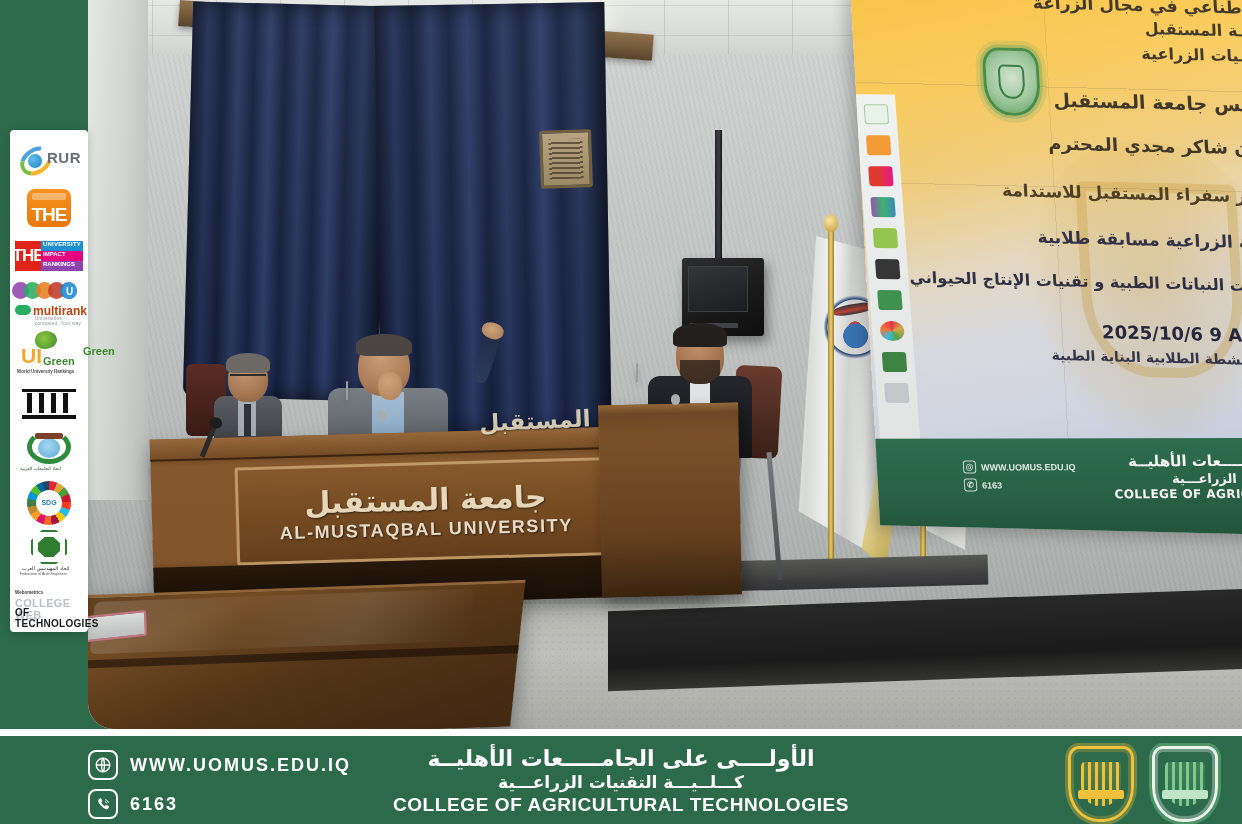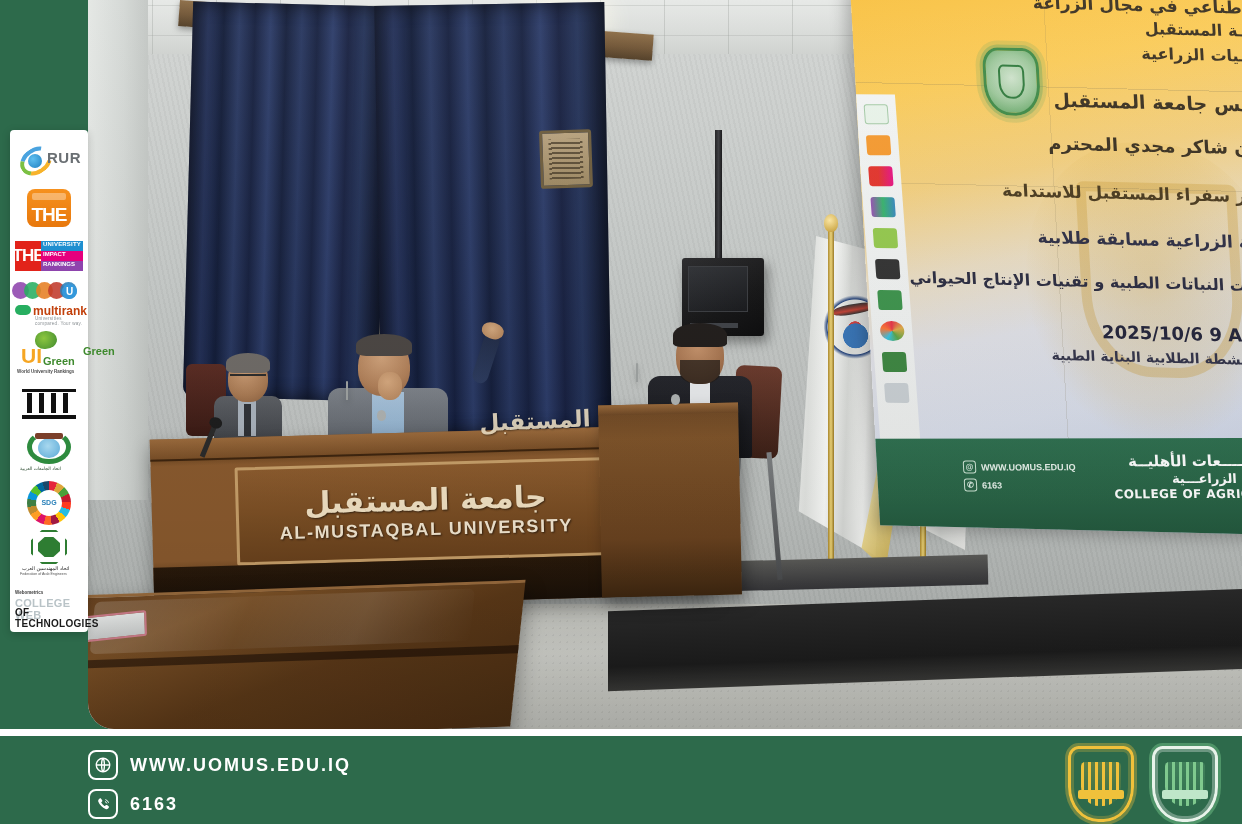--- a/index.html
+++ b/index.html
@@ -910,20 +910,23 @@
             <path d="M6.6 3.5c.6-.5 1.5-.4 2 .3l1.6 2.2c.4.6.3 1.4-.2 1.9l-1 1c-.2.2-.2.5-.1.7a12 12 0 0 0 4.5 4.5c.2.1.5.1.7-.1l1-1c.5-.5 1.3-.6 1.9-.2l2.2 1.6c.7.5.8 1.4.3 2l-1 1.1c-.9 1-2.3 1.3-3.5.8A19 19 0 0 1 4.7 8.1c-.5-1.2-.2-2.6.8-3.5l1.1-1.1z"></path>
             <path d="M15.2 5.2a5.6 5.6 0 0 1 3.8 3.8" stroke="#ffffff" stroke-width="1.4" fill="none" stroke-linecap="round"></path>
             <path d="M14.6 8a3 3 0 0 1 2 2" stroke="#ffffff" stroke-width="1.4" fill="none" stroke-linecap="round"></path>
           </svg>
         </span>
         <span class="f-txt">6163</span>
       </div>
     </div>
 
     <div class="f-center">
+      <div class="f-ar1">الأولــــى على الجامـــــعات الأهليــة</div>
+      <div class="f-ar2">كـــلــيـــة التقنيات الزراعـــية</div>
+      <div class="f-en">COLLEGE OF AGRICULTURAL  TECHNOLOGIES</div>
     </div>
 
     <div class="f-right">
       <div class="crest crest-gold">
         <span class="sh"></span>
           <span class="emblem"></span>
           <span class="band"></span>
       </div>
       <div class="crest crest-green">
         <span class="sh"></span>

